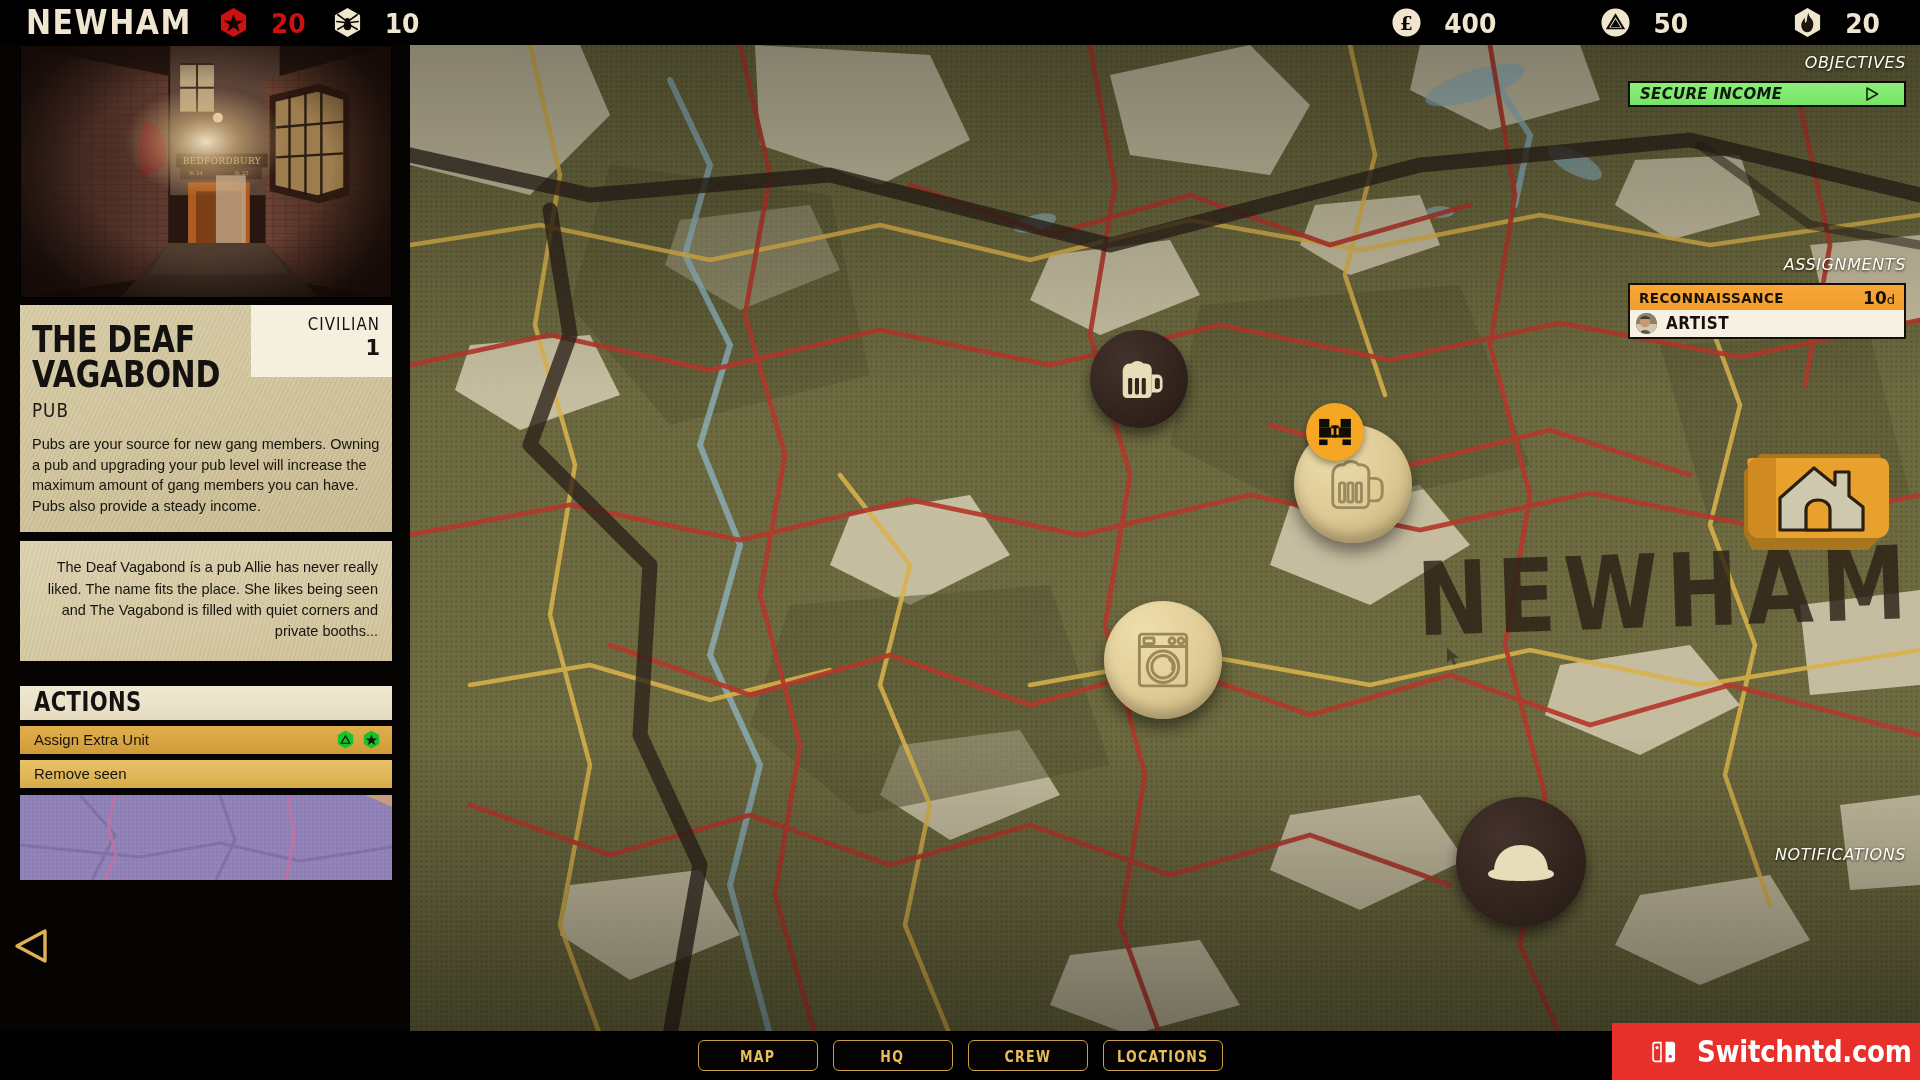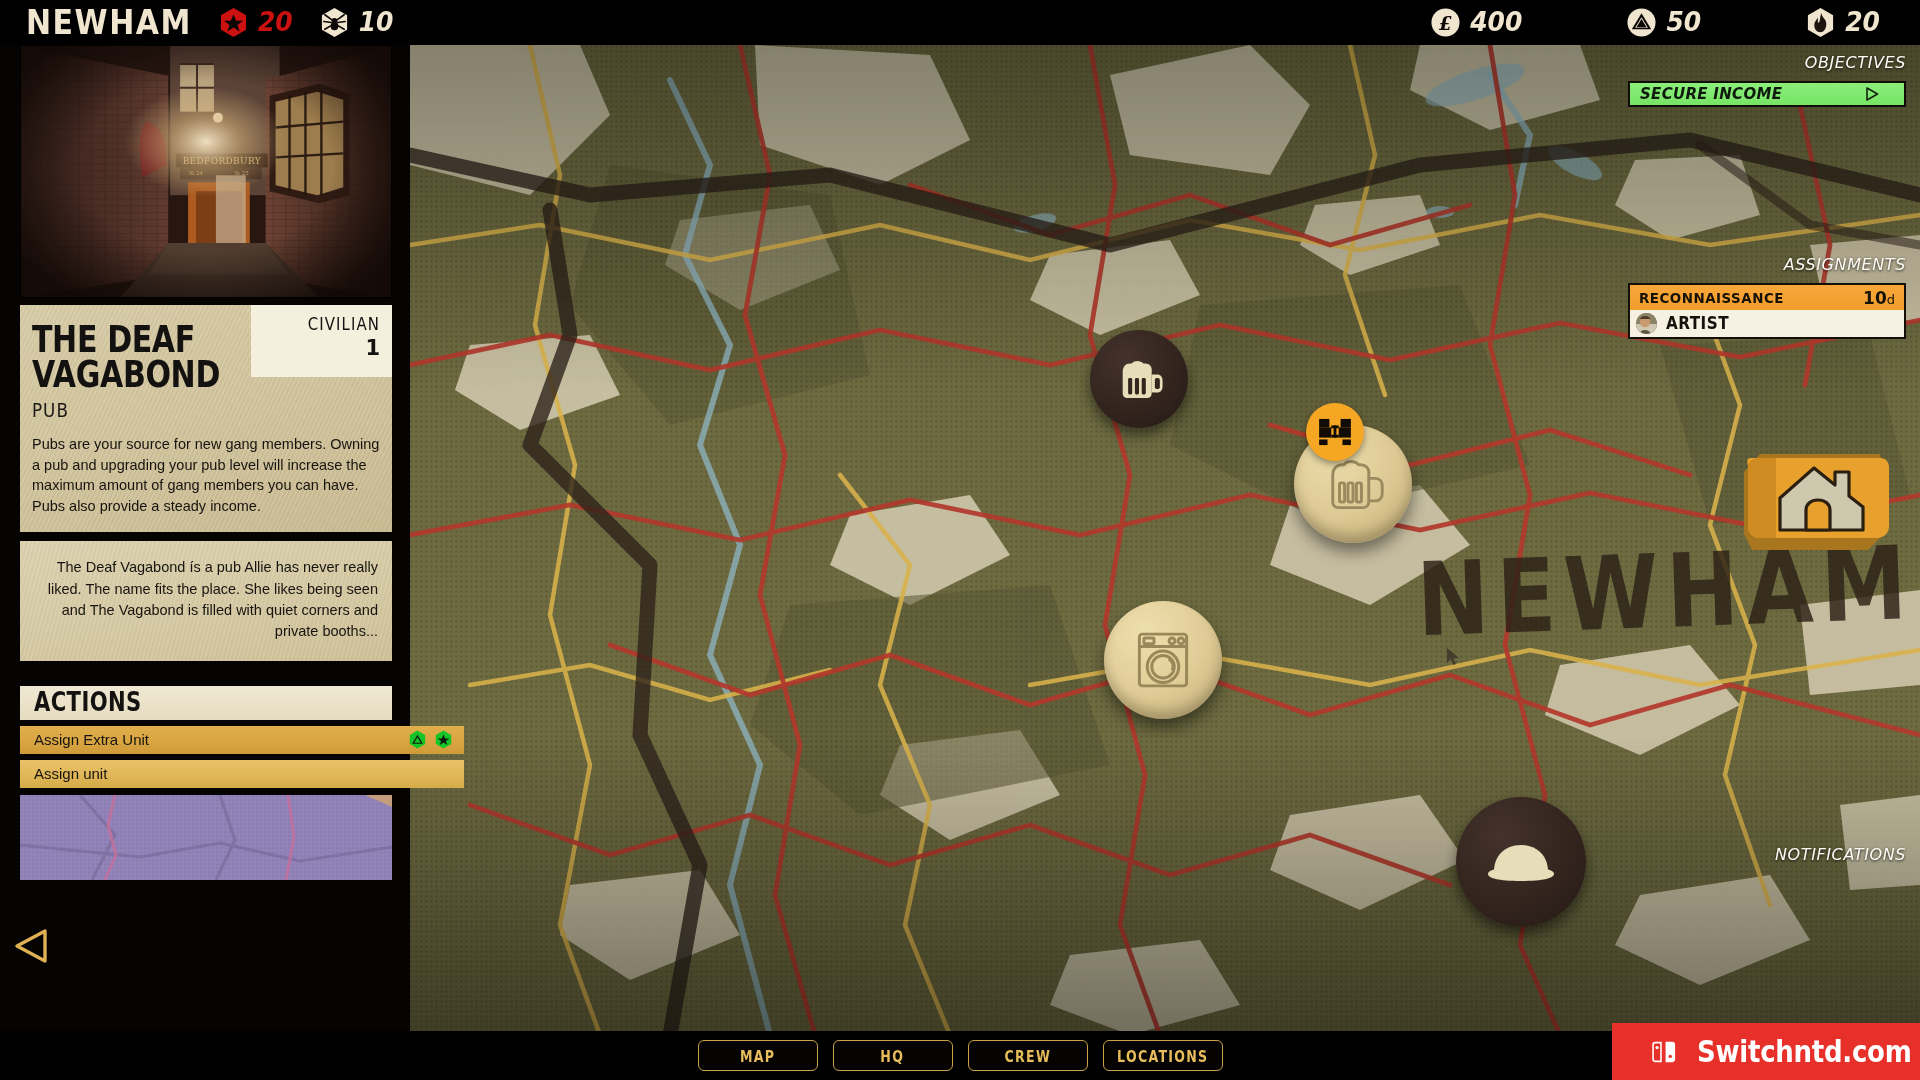--- a/index.html
+++ b/index.html
@@ -13,21 +13,21 @@
   
   .topbar {
     position:absolute; left:0; top:0; width:1920px; height:45px;
     background:#000; display:flex; align-items:center; z-index:40;
   }
   .city-name {
     font-family:"DejaVu Sans", sans-serif;
     font-weight:bold; font-size:30px; letter-spacing:1.5px;
     color:#f0e6cf; margin-left:26px; transform:scaleY(1.12);
   }
-  .res-group { display:flex; align-items:flex-start; margin-left:26px; gap:9px;font-style:italic; }
+  .res-group { display:flex; align-items:flex-end; margin-left:26px; gap:22px; }
   .res-val {
     font-family:"DejaVu Sans", sans-serif; font-weight:bold;
     font-size:25px; letter-spacing:0px; transform:scaleY(1.08);
   }
   .res-val.red { color:#cc1111; }
   .res-val.cream { color:#f0e6cf; }
   .topbar-right {
     position:absolute; right:40px; top:0; height:45px;
     display:flex; align-items:center; gap:78px;
   }
@@ -94,21 +94,21 @@
     margin-top:25px; width:372px; height:34px;
     background:linear-gradient(180deg,#efe8d2 0%,#e5dcc0 100%);
     display:flex; align-items:center; padding-left:14px;
   }
   .actions-header span {
     font-family:"DejaVu Sans", sans-serif; font-weight:bold;
     font-size:22px; letter-spacing:0.4px; color:#141210;
     transform:scaleY(1.18) scaleX(0.96); transform-origin:left center;
   }
   .action-row {
-    margin-top:6px; width:444px; height:28px;
+    margin-top:6px; width:372px; height:28px;
     background:linear-gradient(180deg,#e0ae4c 0%,#d9a643 50%,#cf9b38 100%);
     display:flex; align-items:center; justify-content:space-between;
     padding:0 11px 0 14px;
   }
   .action-row.alt {
     background:linear-gradient(180deg,#e8c26a 0%,#e0b758 55%,#d6ab48 100%);
   }
   .action-label { font-size:15px; color:#17140f; }
   .action-icons { display:flex; gap:7px; align-items:center; }
 
@@ -605,21 +605,21 @@
           <path d="M16 12 L21.6 21.5 L10.4 21.5 Z" fill="#17c428"></path>
         </svg>
         <svg width="19" height="19" viewBox="0 0 32 32">
           <path d="M16 1 L29 8.5 L29 23.5 L16 31 L3 23.5 L3 8.5 Z" fill="#17c428"></path>
           <path d="M16 7.5 L18.7 14.2 L25.8 14.2 L20.1 18.5 L22.3 25.3 L16 21.2 L9.7 25.3 L11.9 18.5 L6.2 14.2 L13.3 14.2 Z" fill="#0d1a0b"></path>
         </svg>
       </div>
     </div>
 
     <div class="action-row alt">
-      <div class="action-label">Assign unit</div>
+      <div class="action-label">Remove seen</div>
       <div class="action-icons"></div>
     </div>
 
     <div class="minimap">
       <svg viewBox="0 0 372 85" preserveAspectRatio="none">
         <defs>
           <pattern id="mmdot" width="4" height="4" patternUnits="userSpaceOnUse">
             <rect width="4" height="4" fill="#9283b8"></rect>
             <circle cx="1.2" cy="1.2" r="1" fill="#8678ae"></circle>
           </pattern>

